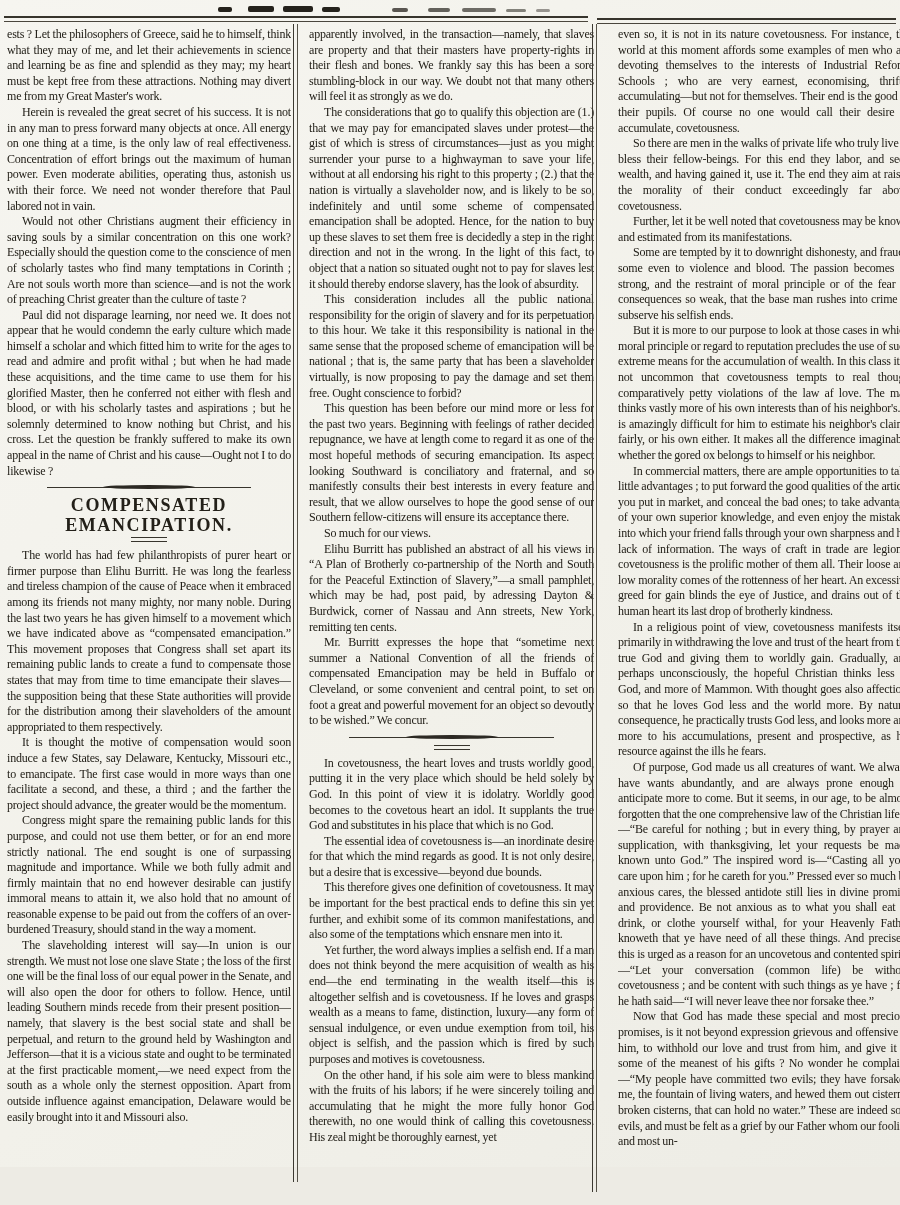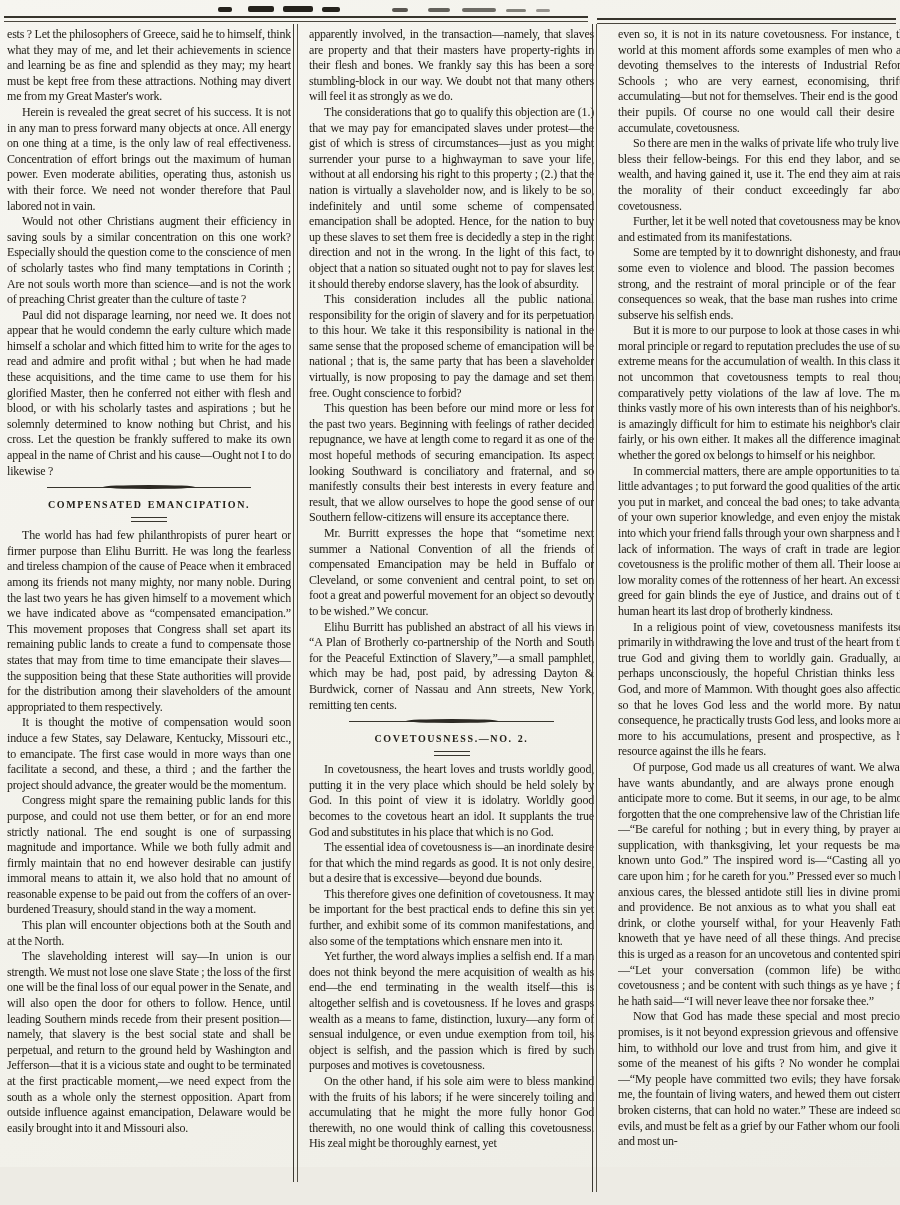--- a/index.html
+++ b/index.html
@@ -43,21 +43,21 @@
   .col1{left:7px;width:284px;}
   .col2{left:309px;width:285px;}
   .col3{left:618px;width:292px;}
   .para{margin:0;text-indent:15px;}
   .para.no-indent{text-indent:0;}
   
   .swell-rule{position:relative;height:7px;margin:5px auto 4px;width:72%;}
   .swell-rule::before{content:"";position:absolute;left:0;right:0;top:3px;height:1px;background:#37342c;}
   .swell-rule::after{content:"";position:absolute;left:50%;top:1px;width:92px;height:4px;margin-left:-46px;background:#2c2923;border-radius:50%;}
   .article-heading{
-    margin:4px 0 2px;text-align:center;font-size:10px;font-weight:bold;
+    margin:4px 0 2px;text-align:center;font-size:18px;font-weight:bold;
     letter-spacing:1.6px;text-indent:0;line-height:20px;word-spacing:1px;
   }
   .heading-underline{width:36px;height:3px;margin:1px auto 6px;border-top:1px solid #37342c;border-bottom:1px solid #37342c;}
 </style>
 </head>
 <body>
 
 <div class="page">
 
   <div class="masthead-fragments">
@@ -79,35 +79,34 @@
     <p class="para no-indent">ests ?  Let the philosophers of Greece, said he to himself, think what they may of me, and let their achievements in science and learning be as fine and splendid as they may; my heart must be kept free from these attractions.  Nothing may divert me from my Great Master's work.</p>
     <p class="para">Herein is revealed the great secret of his success.  It is not in any man to press forward many objects at once.  All energy on one thing at a time, is the only law of real effectiveness.  Concentration of effort brings out the maximum of human power.  Even moderate abilities, operating thus, astonish us with their force.  We need not wonder therefore that Paul labored not in vain.</p>
     <p class="para">Would not other Christians augment their efficiency in saving souls by a similar concentration on this one work? Especially should the question come to the conscience of men of scholarly tastes who find many temptations in Corinth ; Are not souls worth more than science—and is not the work of preaching Christ greater than the culture of taste ?</p>
     <p class="para">Paul did not disparage learning, nor need we.  It does not appear that he would condemn the early culture which made himself a scholar and which fitted him to write for the ages to read and admire and profit withal ; but when he had made these acquisitions, and the time came to use them for his glorified Master, then he conferred not either with flesh and blood, or with his scholarly tastes and aspirations ; but he solemnly determined to know nothing but Christ, and his cross.  Let the question be frankly suffered to make its own appeal in the name of Christ and his cause—Ought not I to do likewise ?</p>
     <div class="swell-rule"></div>
     <h2 class="article-heading">COMPENSATED EMANCIPATION.</h2>
     <div class="heading-underline"></div>
     <p class="para">The world has had few philanthropists of purer heart or firmer purpose than Elihu Burritt.  He was long the fearless and tireless champion of the cause of Peace when it embraced among its friends not many mighty, nor many noble.  During the last two years he has given himself to a movement which we have indicated above as “compensated emancipation.”  This movement proposes that Congress shall set apart its remaining public lands to create a fund to compensate those states that may from time to time emancipate their slaves—the supposition being that these State authorities will provide for the distribution among their slaveholders of the amount appropriated to them respectively.</p>
     <p class="para">It is thought the motive of compensation would soon induce a few States, say Delaware, Kentucky, Missouri etc., to emancipate.  The first case would in more ways than one facilitate a second, and these, a third ; and the farther the project should advance, the greater would be the momentum.</p>
     <p class="para">Congress might spare the remaining public lands for this purpose, and could not use them better, or for an end more strictly national.  The end sought is one of surpassing magnitude and importance.  While we both fully admit and firmly maintain that no end however desirable can justify immoral means to attain it, we also hold that no amount of reasonable expense to be paid out from the coffers of an over-burdened Treasury, should stand in the way a moment.</p>
-    <p class="para">This plan will encounter objections both at the South and at the North.</p>
     <p class="para">The slaveholding interest will say—In union is our strength.  We must not lose one slave State ; the loss of the first one will be the final loss of our equal power in the Senate, and will also open the door for others to follow.  Hence, until leading Southern minds recede from their present position—namely, that slavery is the best social state and shall be perpetual, and return to the ground held by Washington and Jefferson—that it is a vicious state and ought to be terminated at the first practicable moment,—we need expect from the south as a whole only the sternest opposition.  Apart from outside influence against emancipation, Delaware would be easily brought into it and Missouri also.</p>
   </div>
 
   <div class="vrule vrule1"></div>
 
   <div class="col col2">
     <p class="para no-indent">apparently involved, in the transaction—namely, that slaves are property and that their masters have property-rights in their flesh and bones.  We frankly say this has been a sore stumbling-block in our way.  We doubt not that many others will feel it as strongly as we do.</p>
     <p class="para">The considerations that go to qualify this objection are (1.) that we may pay for emancipated slaves under protest—the gist of which is stress of circumstances—just as you might surrender your purse to a highwayman to save your life, without at all endorsing his right to this property ; (2.) that the nation is virtually a slaveholder now, and is likely to be so, indefinitely and until some scheme of compensated emancipation shall be adopted.  Hence, for the nation to buy up these slaves to set them free is decidedly a step in the right direction and not in the wrong.  In the light of this fact, to object that a nation so situated ought not to pay for slaves lest it should thereby endorse slavery, has the look of absurdity.</p>
     <p class="para">This consideration includes all the public national responsibility for the origin of slavery and for its perpetuation to this hour.  We take it this responsibility is national in the same sense that the proposed scheme of emancipation will be national ; that is, the same party that has been a slaveholder virtually, is now proposing to pay the damage and set them free.  Ought conscience to forbid?</p>
     <p class="para">This question has been before our mind more or less for the past two years.  Beginning with feelings of rather decided repugnance, we have at length come to regard it as one of the most hopeful methods of securing emancipation.  Its aspect looking Southward is conciliatory and fraternal, and so manifestly consults their best interests in every feature and result, that we allow ourselves to hope the good sense of our Southern fellow-citizens will ensure its acceptance there.</p>
+    <p class="para">So much for our views.</p>
+    <p class="para">Elihu Burritt has published an abstract of all his views in “A Plan of Brotherly co-partnership of the North and South for the Peaceful Extinction of Slavery,”—a small pamphlet, which may be had, post paid, by adressing Dayton &amp; Burdwick, corner of Nassau and Ann streets, New York, remitting ten cents.</p>
     <p class="para">Mr. Burritt expresses the hope that “sometime next summer a National Convention of all the friends of compensated Emancipation may be held in Buffalo or Cleveland, or some convenient and central point, to set on foot a great and powerful movement for an object so devoutly to be wished.”  We concur.</p>
-    <p class="para">Elihu Burritt has published an abstract of all his views in “A Plan of Brotherly co-partnership of the North and South for the Peaceful Extinction of Slavery,”—a small pamphlet, which may be had, post paid, by adressing Dayton &amp; Burdwick, corner of Nassau and Ann streets, New York, remitting ten cents.</p>
     <div class="swell-rule"></div>
-    <h2 class="article-heading">COVETOUSNESS.—NO. 2.</h2>
     <div class="heading-underline"></div>
     <p class="para">In covetousness, the heart loves and trusts worldly good, putting it in the very place which should be held solely by God.  In this point of view it is idolatry.  Worldly good becomes to the covetous heart an idol.  It supplants the true God and substitutes in his place that which is no God.</p>
     <p class="para">The essential idea of covetousness is—an inordinate desire for that which the mind regards as good.  It is not only desire, but a desire that is excessive—beyond due bounds.</p>
     <p class="para">This therefore gives one definition of covetousness.  It may be important for the best practical ends to define this sin yet further, and exhibit some of its common manifestations, and also some of the temptations which ensnare men into it.</p>
     <p class="para">Yet further, the word always implies a selfish end.  If a man does not think beyond the mere acquisition of wealth as his end—the end terminating in the wealth itself—this is altogether selfish and is covetousness.  If he loves and grasps wealth as a means to fame, distinction, luxury—any form of sensual indulgence, or even undue exemption from toil, his object is selfish, and the passion which is fired by such purposes and motives is covetousness.</p>
     <p class="para">On the other hand, if his sole aim were to bless mankind with the fruits of his labors; if he were sincerely toiling and accumulating that he might the more fully honor God therewith, no one would think of calling this covetousness.  His zeal might be thoroughly earnest, yet</p>
   </div>
 
   <div class="vrule vrule2"></div>
 

